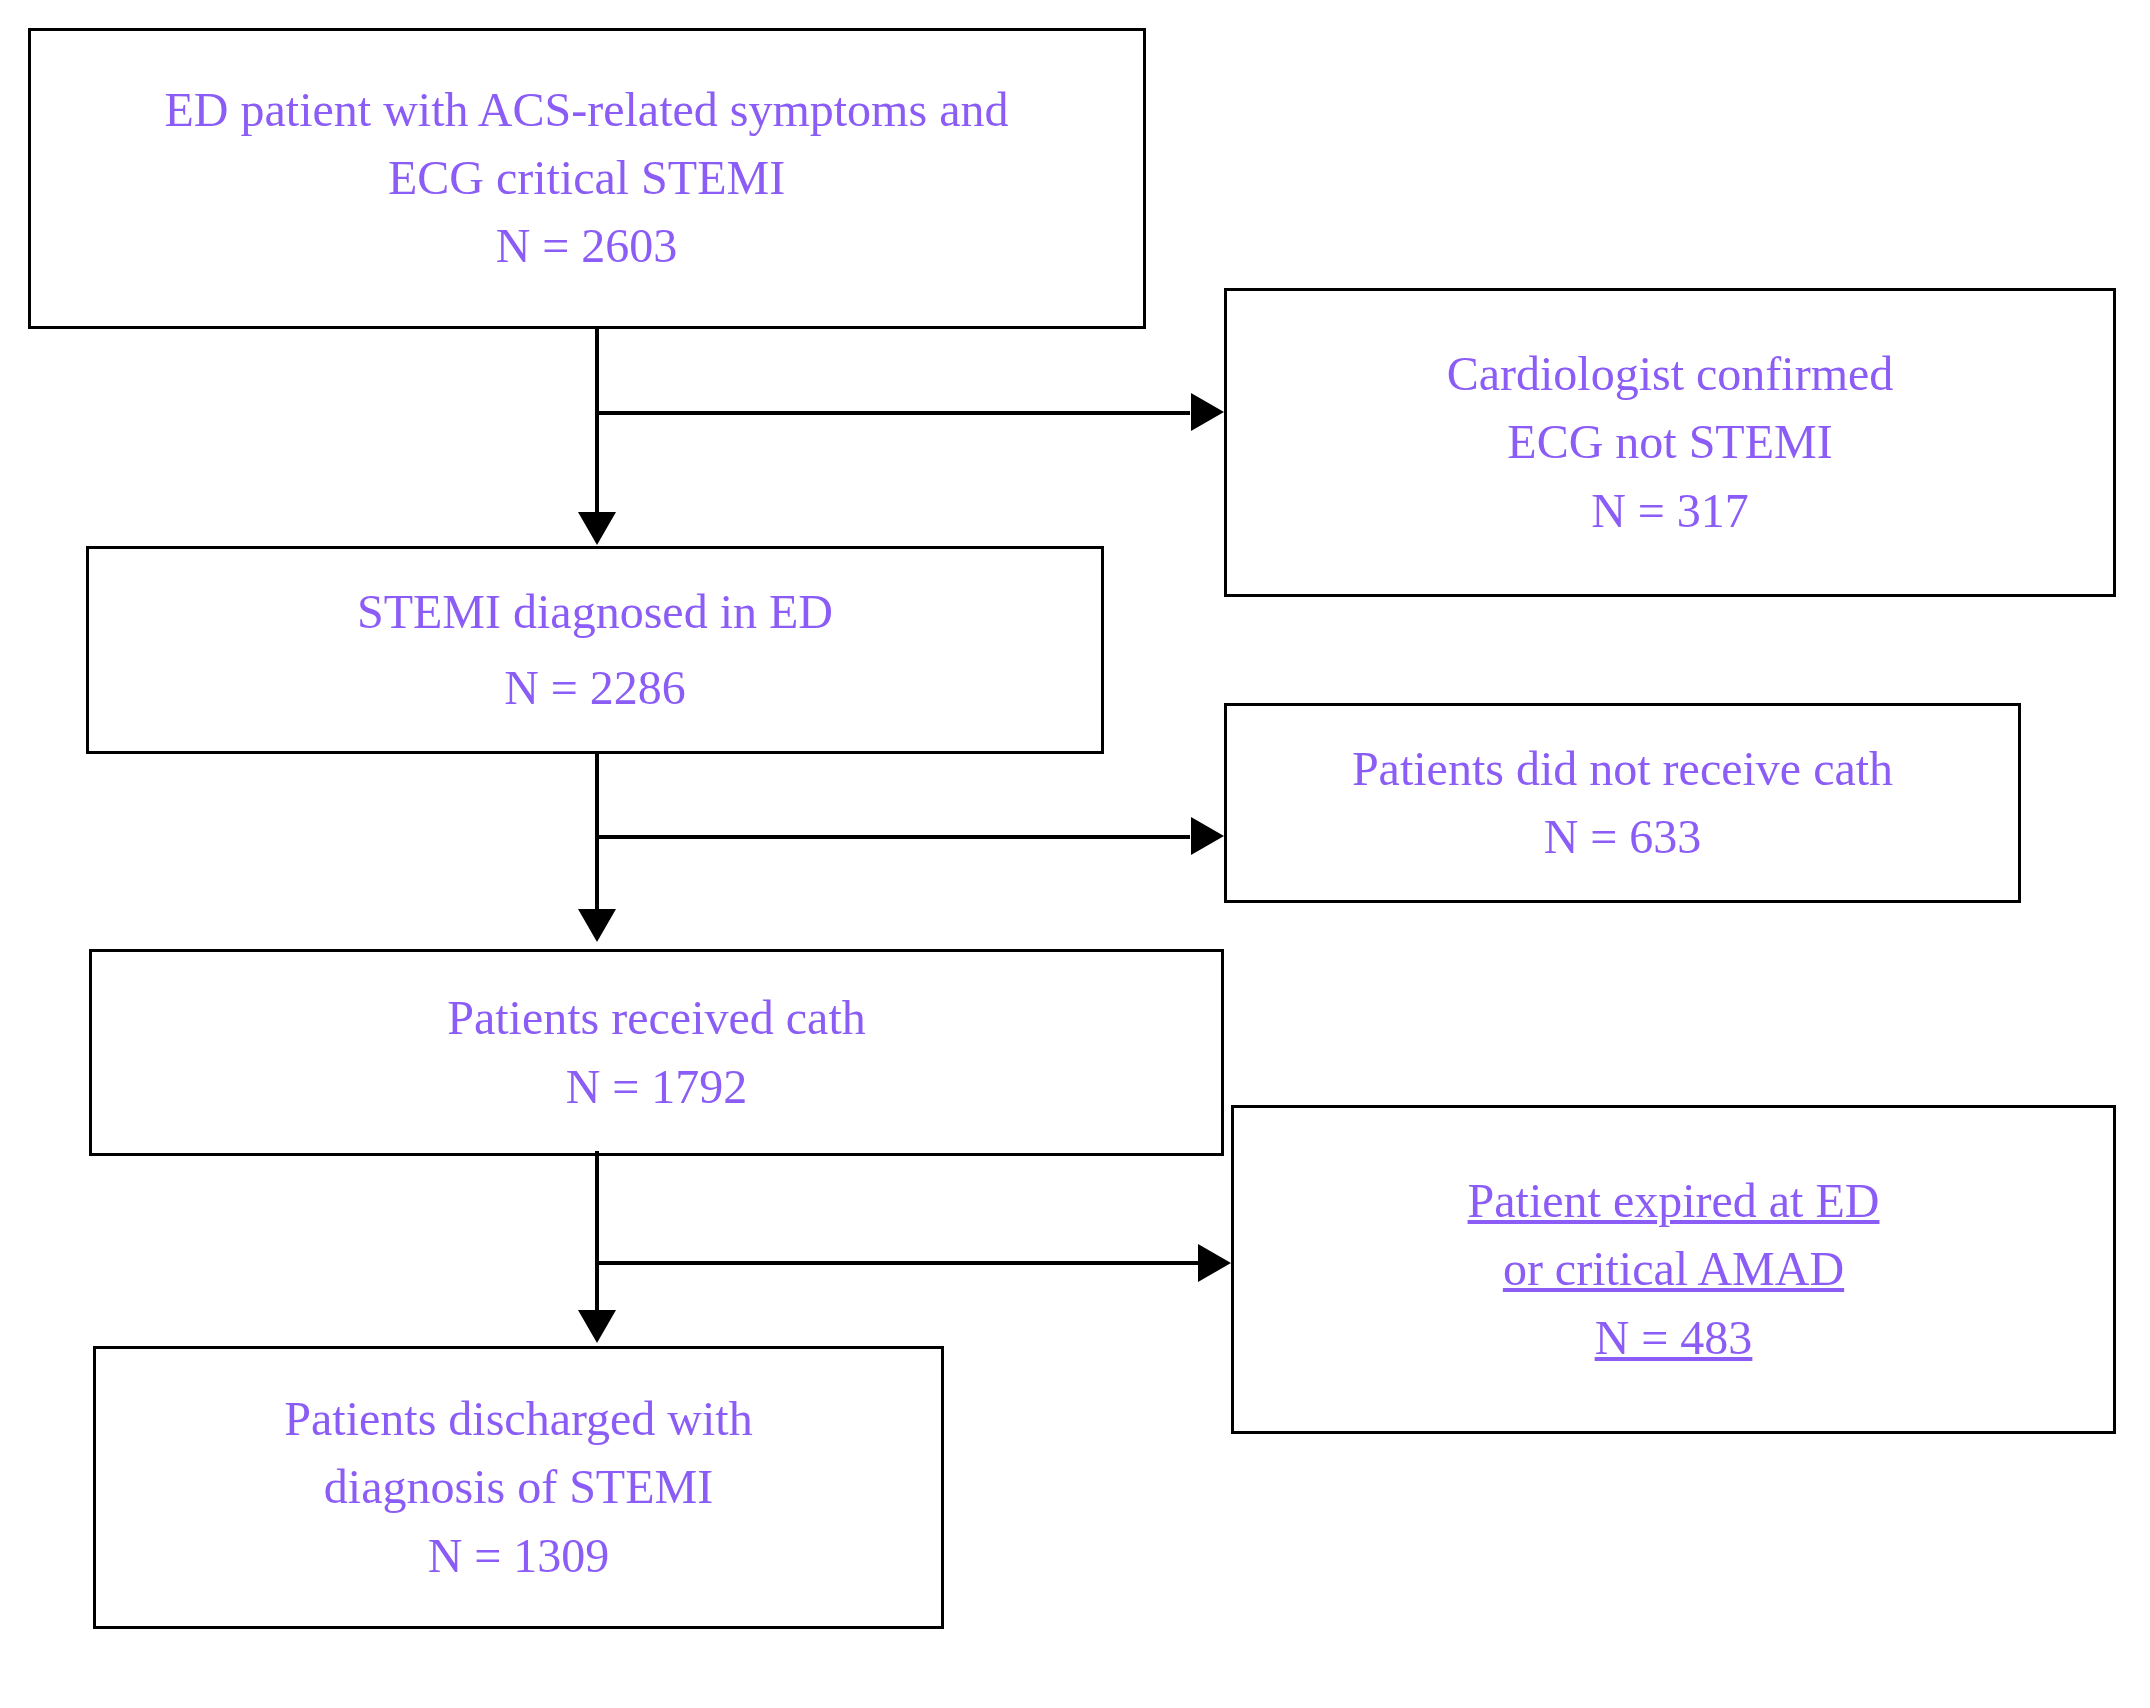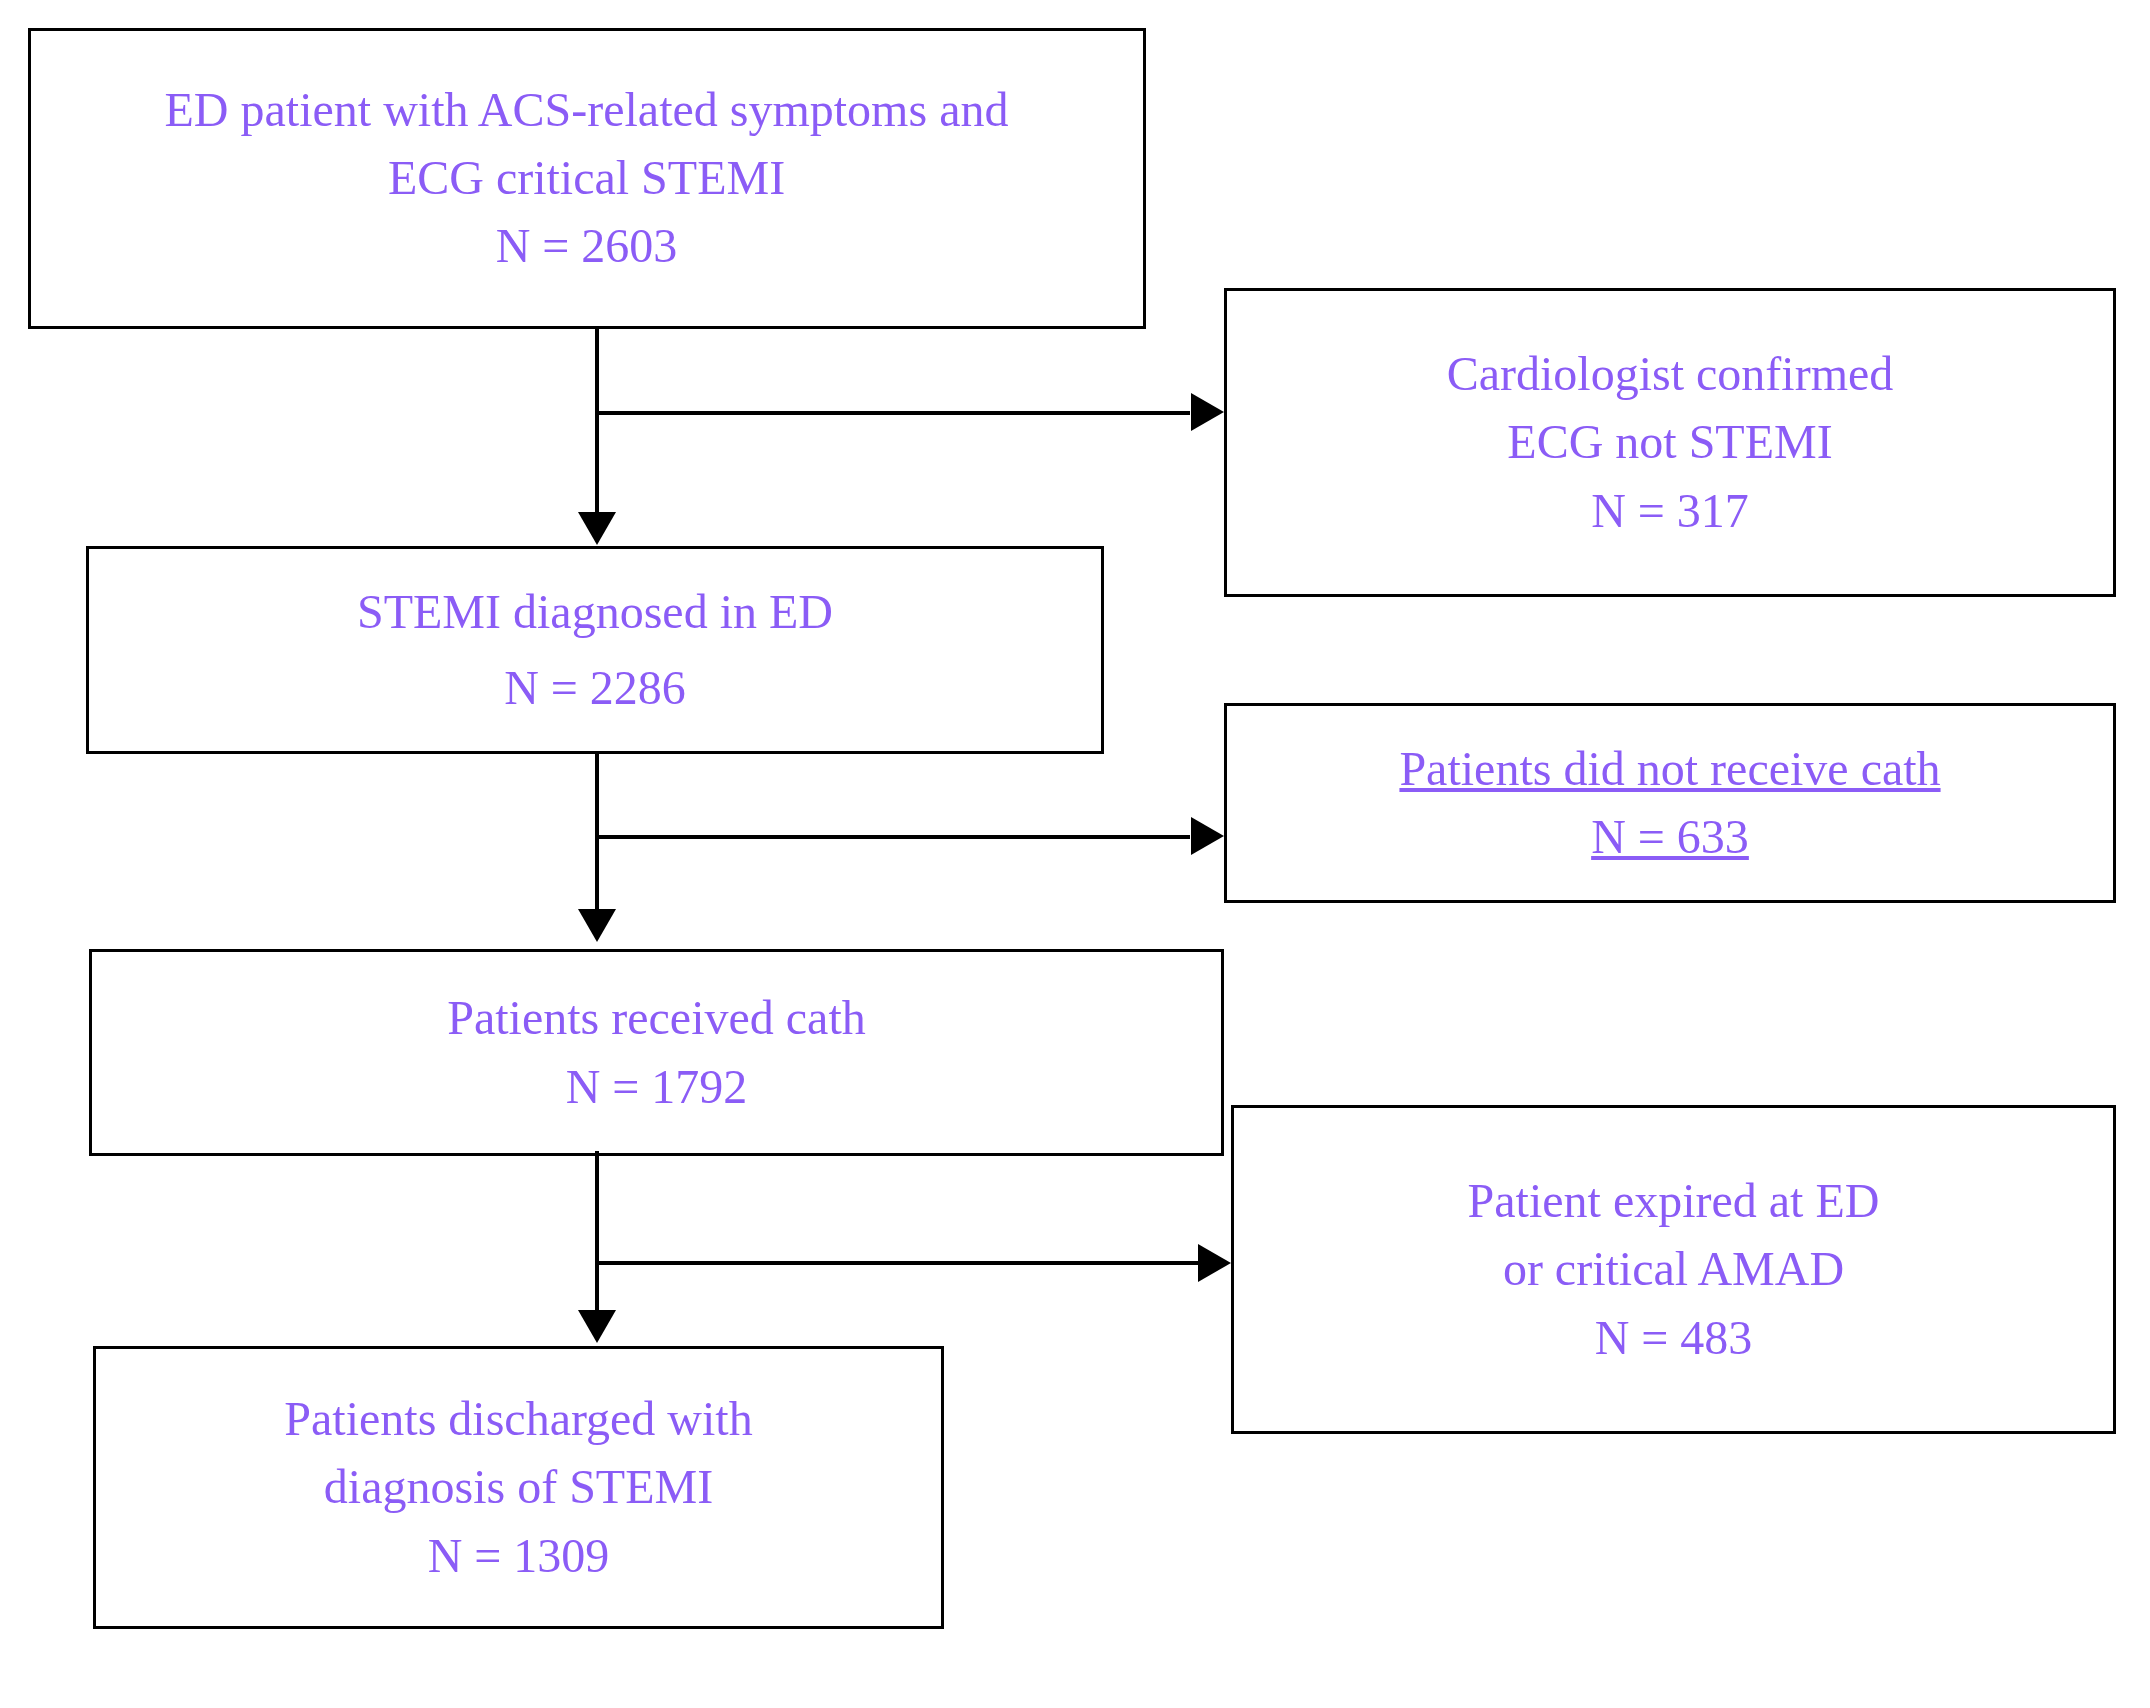--- a/index.html
+++ b/index.html
@@ -36,22 +36,22 @@
     display: block;
     white-space: nowrap;
   }
   
   #box-screened   { left: 27.5px;  top: 27.5px;   width: 1118px; height: 301px; }
   #box-diagnosed  { left: 86px; top: 546px;  width: 1018px; height: 208px; gap: 8px; }
   #box-cath       { left: 89px; top: 949px; width: 1135px; height: 207px; }
   #box-discharged { left: 93px; top: 1346px; width: 851px; height: 283px; }
   
   #box-notstemi   { left: 1224px; top: 260px;  width: 892px; height: 309px; margin-top: 28px; }
-  #box-nocath     { left: 1224px; top: 703px; width: 892px; height: 200px; text-decoration: underline; }
-  #box-expired    { left: 1231px; top: 1105px; width: 885px; height: 329px; }
+  #box-nocath     { left: 1224px; top: 703px; width: 797px; height: 200px; }
+  #box-expired    { left: 1231px; top: 1105px; width: 885px; height: 329px; text-decoration: underline; }
 
   
   .conn-v {
     position: absolute;
     width: 3.7px;
     background: #000000;
   }
   .conn-h {
     position: absolute;
     height: 3.7px;

